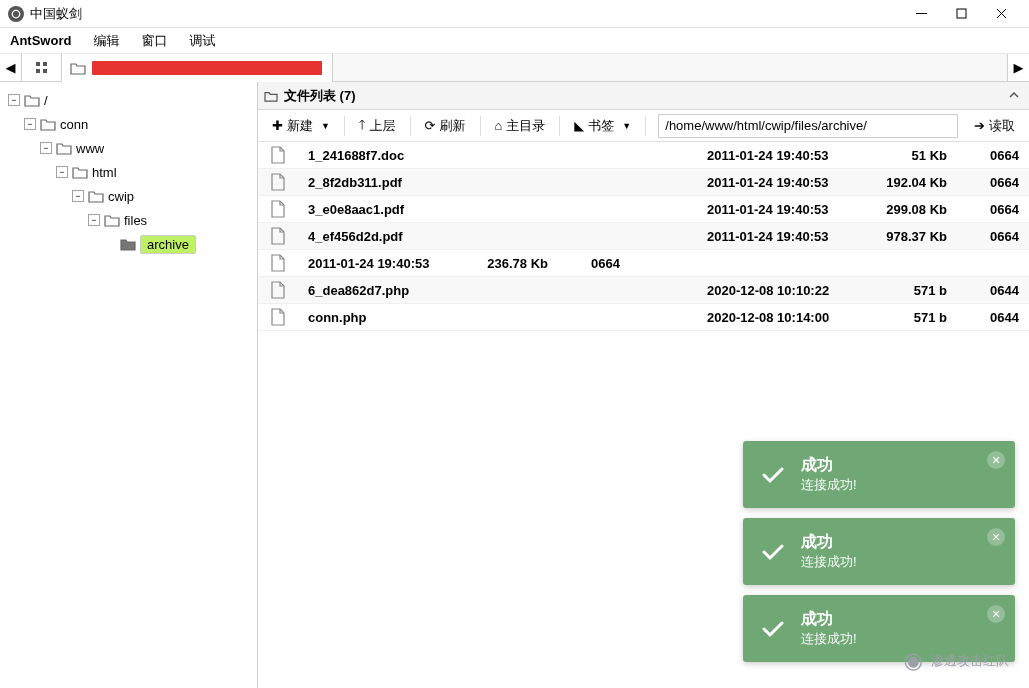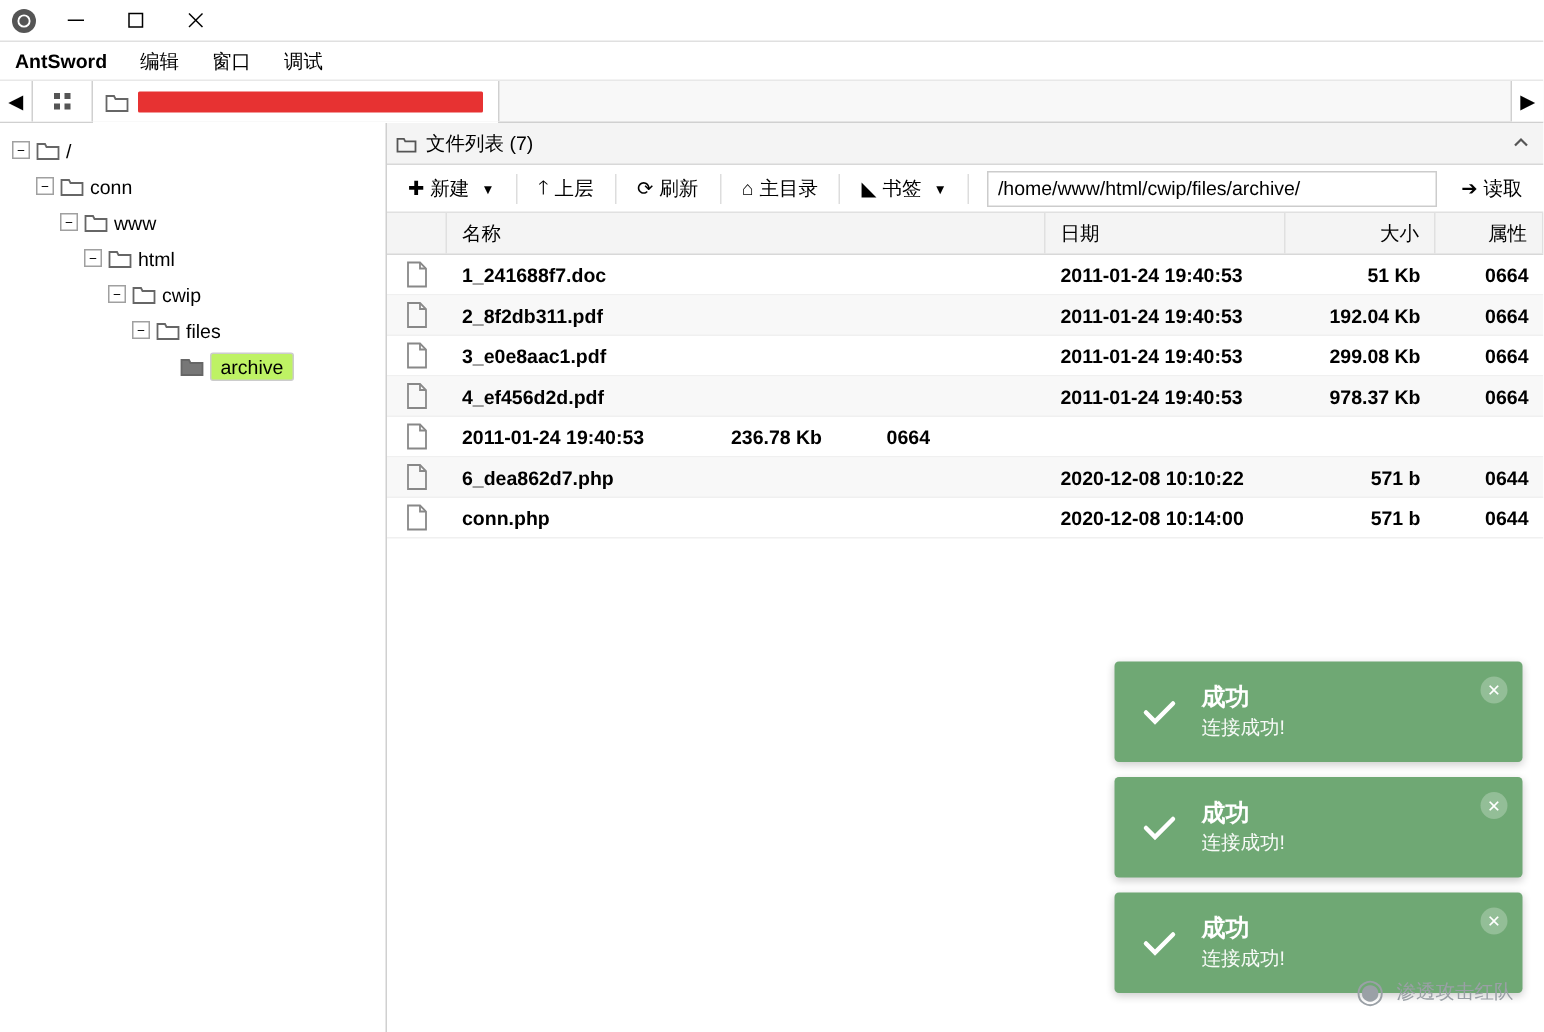--- a/index.html
+++ b/index.html
@@ -32,21 +32,21 @@
     
     .tree { flex: 1; overflow: auto; padding: 6px 4px; }
     .tree-node { display: flex; align-items: center; height: 24px; cursor: pointer; }
     .tree-toggle { width: 12px; height: 12px; border: 1px solid #a0a0a0; display: flex; align-items: center; justify-content: center; font-size: 9px; line-height: 1; margin-right: 4px; background: #fff; }
     .tree-toggle.blank { border: none; }
     .tree-label { margin-left: 4px; }
     .tree-label.selected { background: #bef264; padding: 1px 6px; border: 1px solid #ccc; border-radius: 2px; }
     .folder-icon { width: 16px; height: 14px; }
     
     .filepane { flex: 1; display: flex; flex-direction: column; }
-    .file-header { height: 28px; display: flex; align-items: center; padding: 0 6px; background: #f4f4f4; border-bottom: 1px solid #d8d8d8; font-weight: 400; gap: 6px; }
+    .file-header { height: 28px; display: flex; align-items: center; padding: 0 6px; background: #f4f4f4; border-bottom: 1px solid #d8d8d8; font-weight: 700; gap: 6px; }
     .file-header .spacer { flex: 1; }
     
     .toolbar { height: 32px; display: flex; align-items: center; padding: 0 6px; border-bottom: 1px solid #e0e0e0; gap: 2px; }
     .tbtn { display: flex; align-items: center; gap: 4px; padding: 4px 8px; cursor: pointer; border-radius: 2px; }
     .tsep { width: 1px; height: 20px; background: #ddd; margin: 0 4px; }
     .path-input { flex: 1; height: 24px; border: 1px solid #ccc; padding: 0 6px; margin: 0 6px; }
     
     .grid-header { height: 28px; display: flex; background: #f4f4f4; border-bottom: 1px solid #d8d8d8; }
     .gh { display: flex; align-items: center; padding: 0 10px; border-right: 1px solid #e0e0e0; font-weight: 500; }
     .gh-icon { width: 40px; }
@@ -79,20 +79,21 @@
   </style>
 </head>
 <body>
 
 <div class="titlebar">
   <div class="titlebar-icon">
     <svg viewBox="0 0 16 16" width="10" height="10">
         <circle cx="8" cy="8" r="6" fill="none" stroke="#fff" stroke-width="2"></circle>
       </svg>
   </div>
+  <div class="titlebar-title">中国蚁剑</div>
   <div class="win-btn">
       <svg viewBox="0 0 11 11">
         <line x1="0" y1="5.5" x2="11" y2="5.5" stroke="#000" stroke-width="1"></line>
       </svg>
     </div>
   <div class="win-btn">
       <svg viewBox="0 0 11 11">
         <rect x="1" y="1" width="9" height="9" fill="none" stroke="#000" stroke-width="1"></rect>
       </svg>
     </div>
@@ -226,27 +227,20 @@
           <span>书签</span>
           <span style="margin-left:4px;font-size:9px">▼</span>
         </div>
       <div class="tsep"></div>
       <input class="path-input" value="/home/www/html/cwip/files/archive/" style="">
       <div class="tbtn">
           <span>➔</span>
           <span>读取</span>
         </div>
     </div>
-    <div class="grid-header">
-      <div class="gh gh-icon"></div>
-      <div class="gh gh-name">名称</div>
-      <div class="gh gh-date">日期</div>
-      <div class="gh gh-size">大小</div>
-      <div class="gh gh-perm">属性</div>
-    </div>
     <div class="grid-body" id="grid-body">
         <div class="row">
           <div class="cell-icon">
             <svg viewBox="0 0 16 18" class="file-icon">
               <path d="M2 1 L10 1 L14 5 L14 17 L2 17 Z" fill="none" stroke="#888" stroke-width="1.2"></path>
               <path d="M10 1 L10 5 L14 5" fill="none" stroke="#888" stroke-width="1.2"></path>
             </svg>
           </div>
           <div class="cell-name">1_241688f7.doc</div>
           <div class="cell-date">2011-01-24 19:40:53</div>

